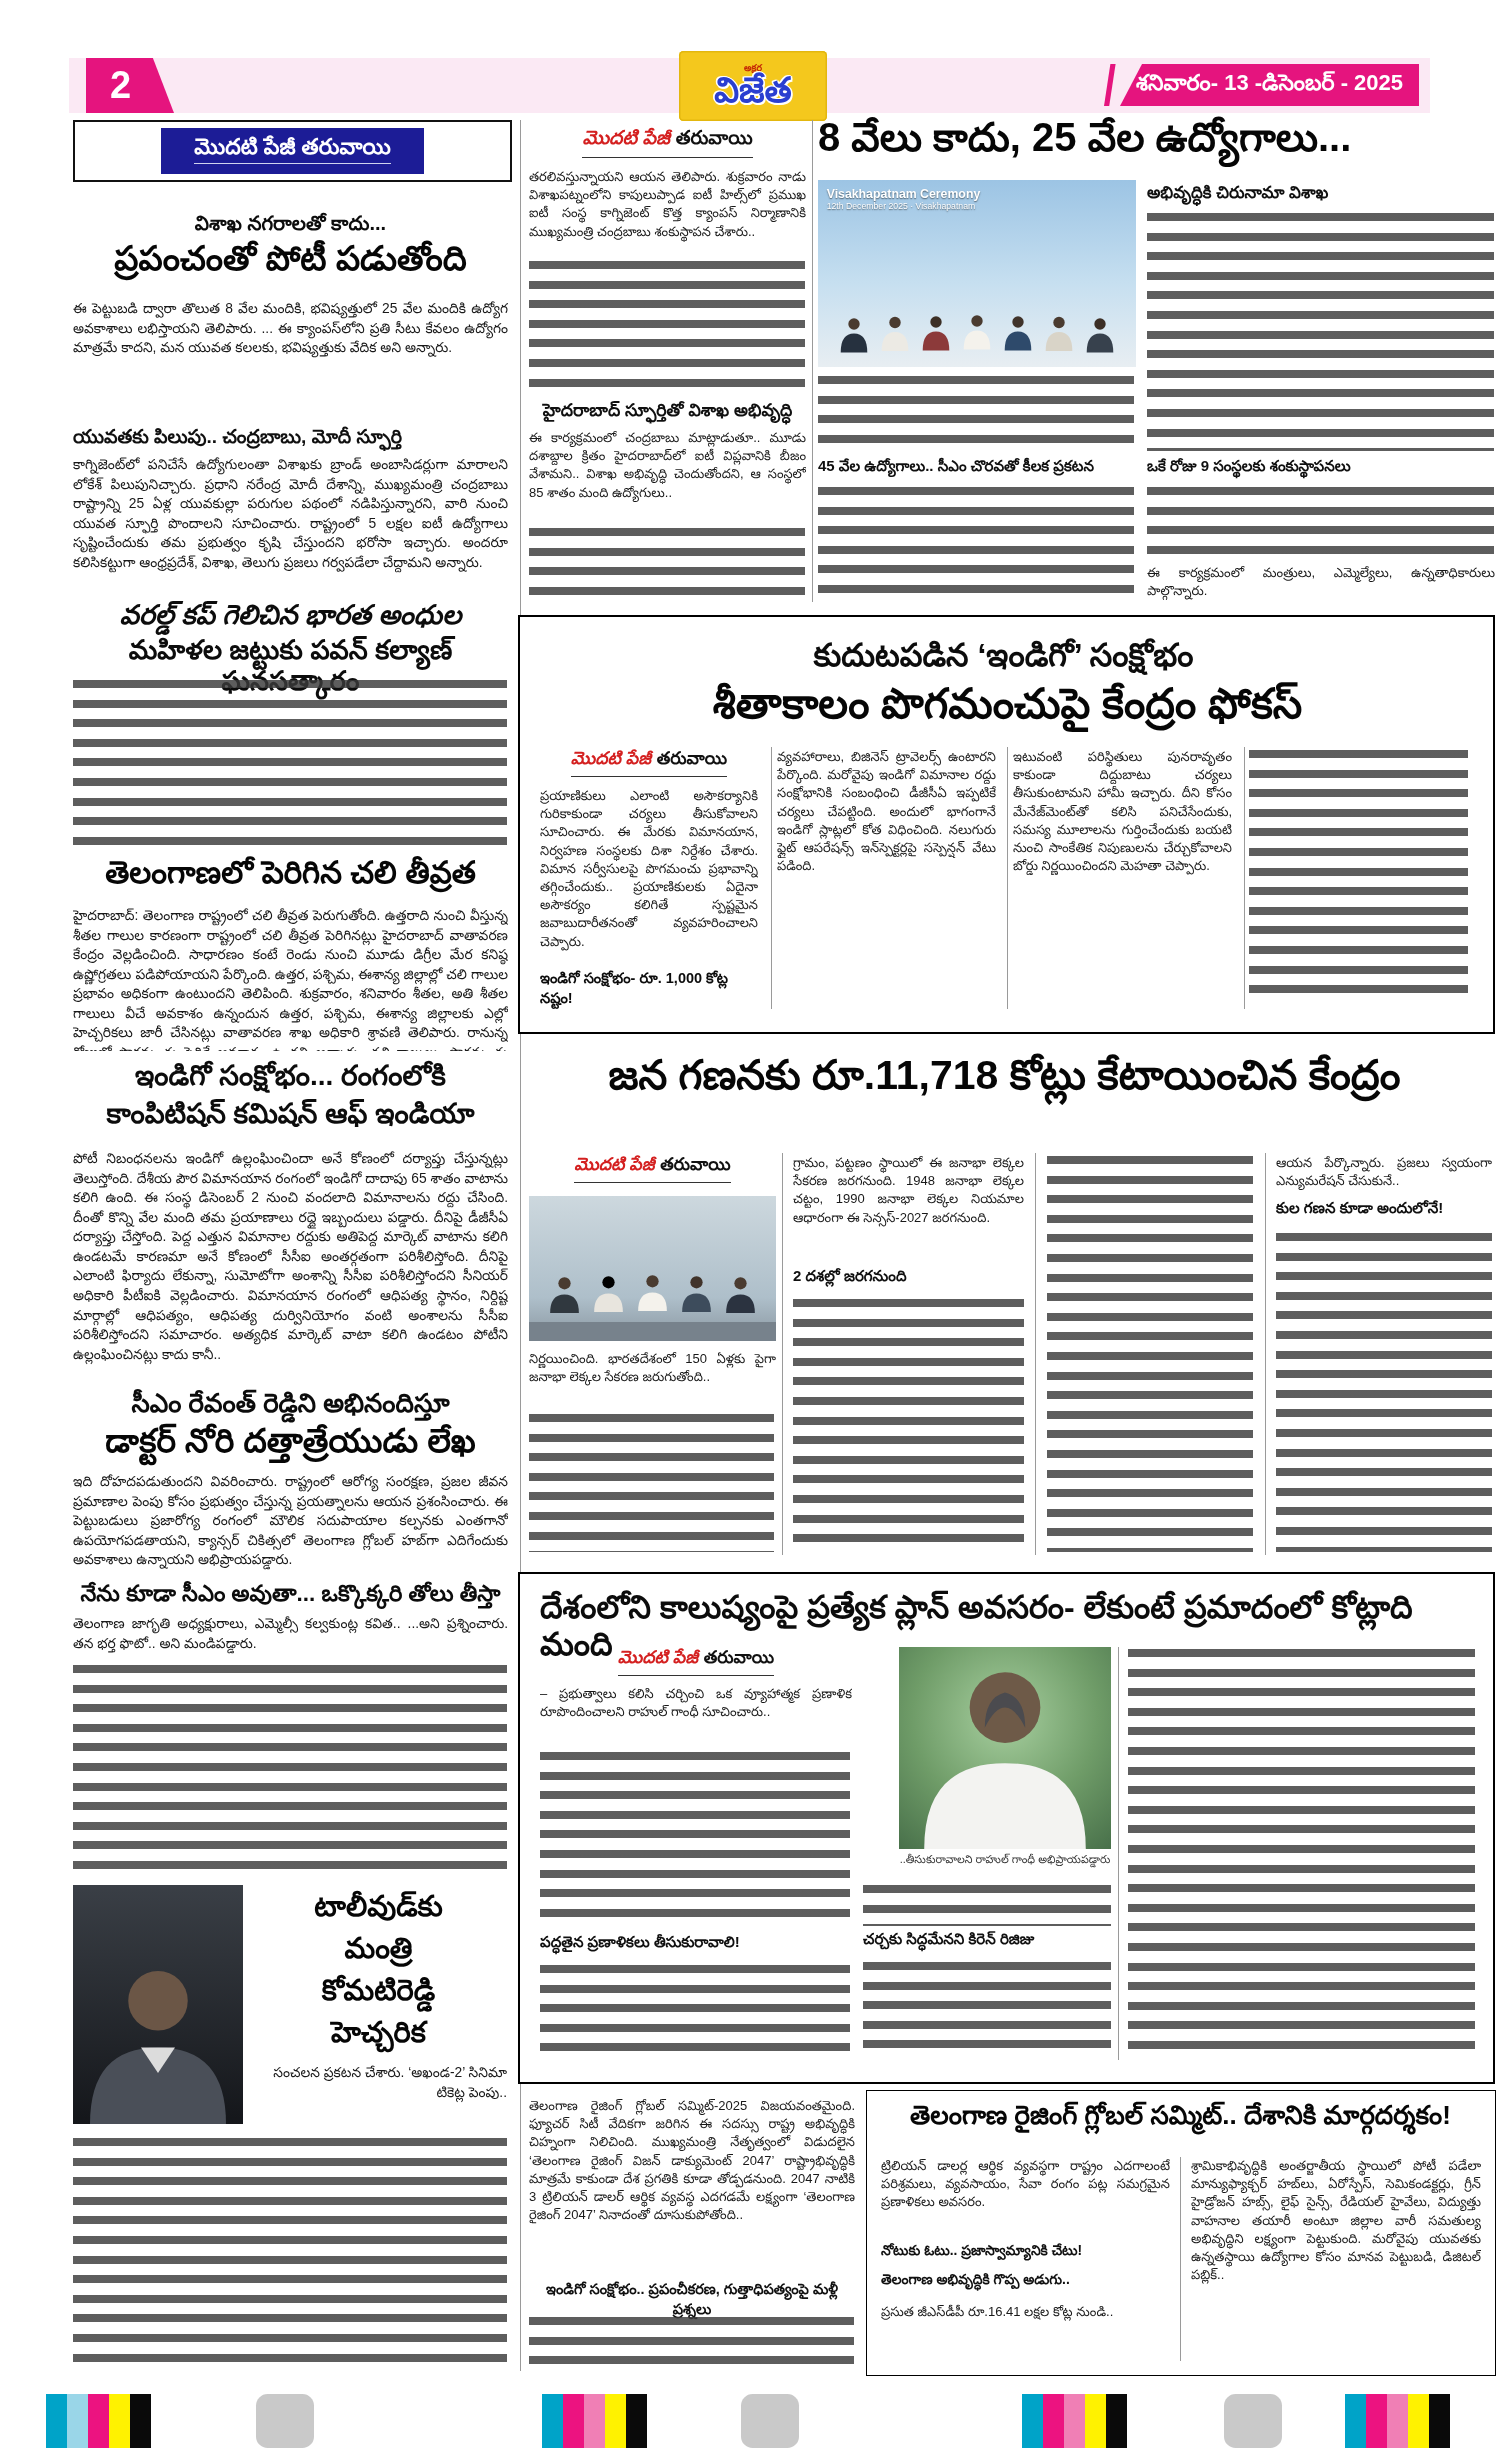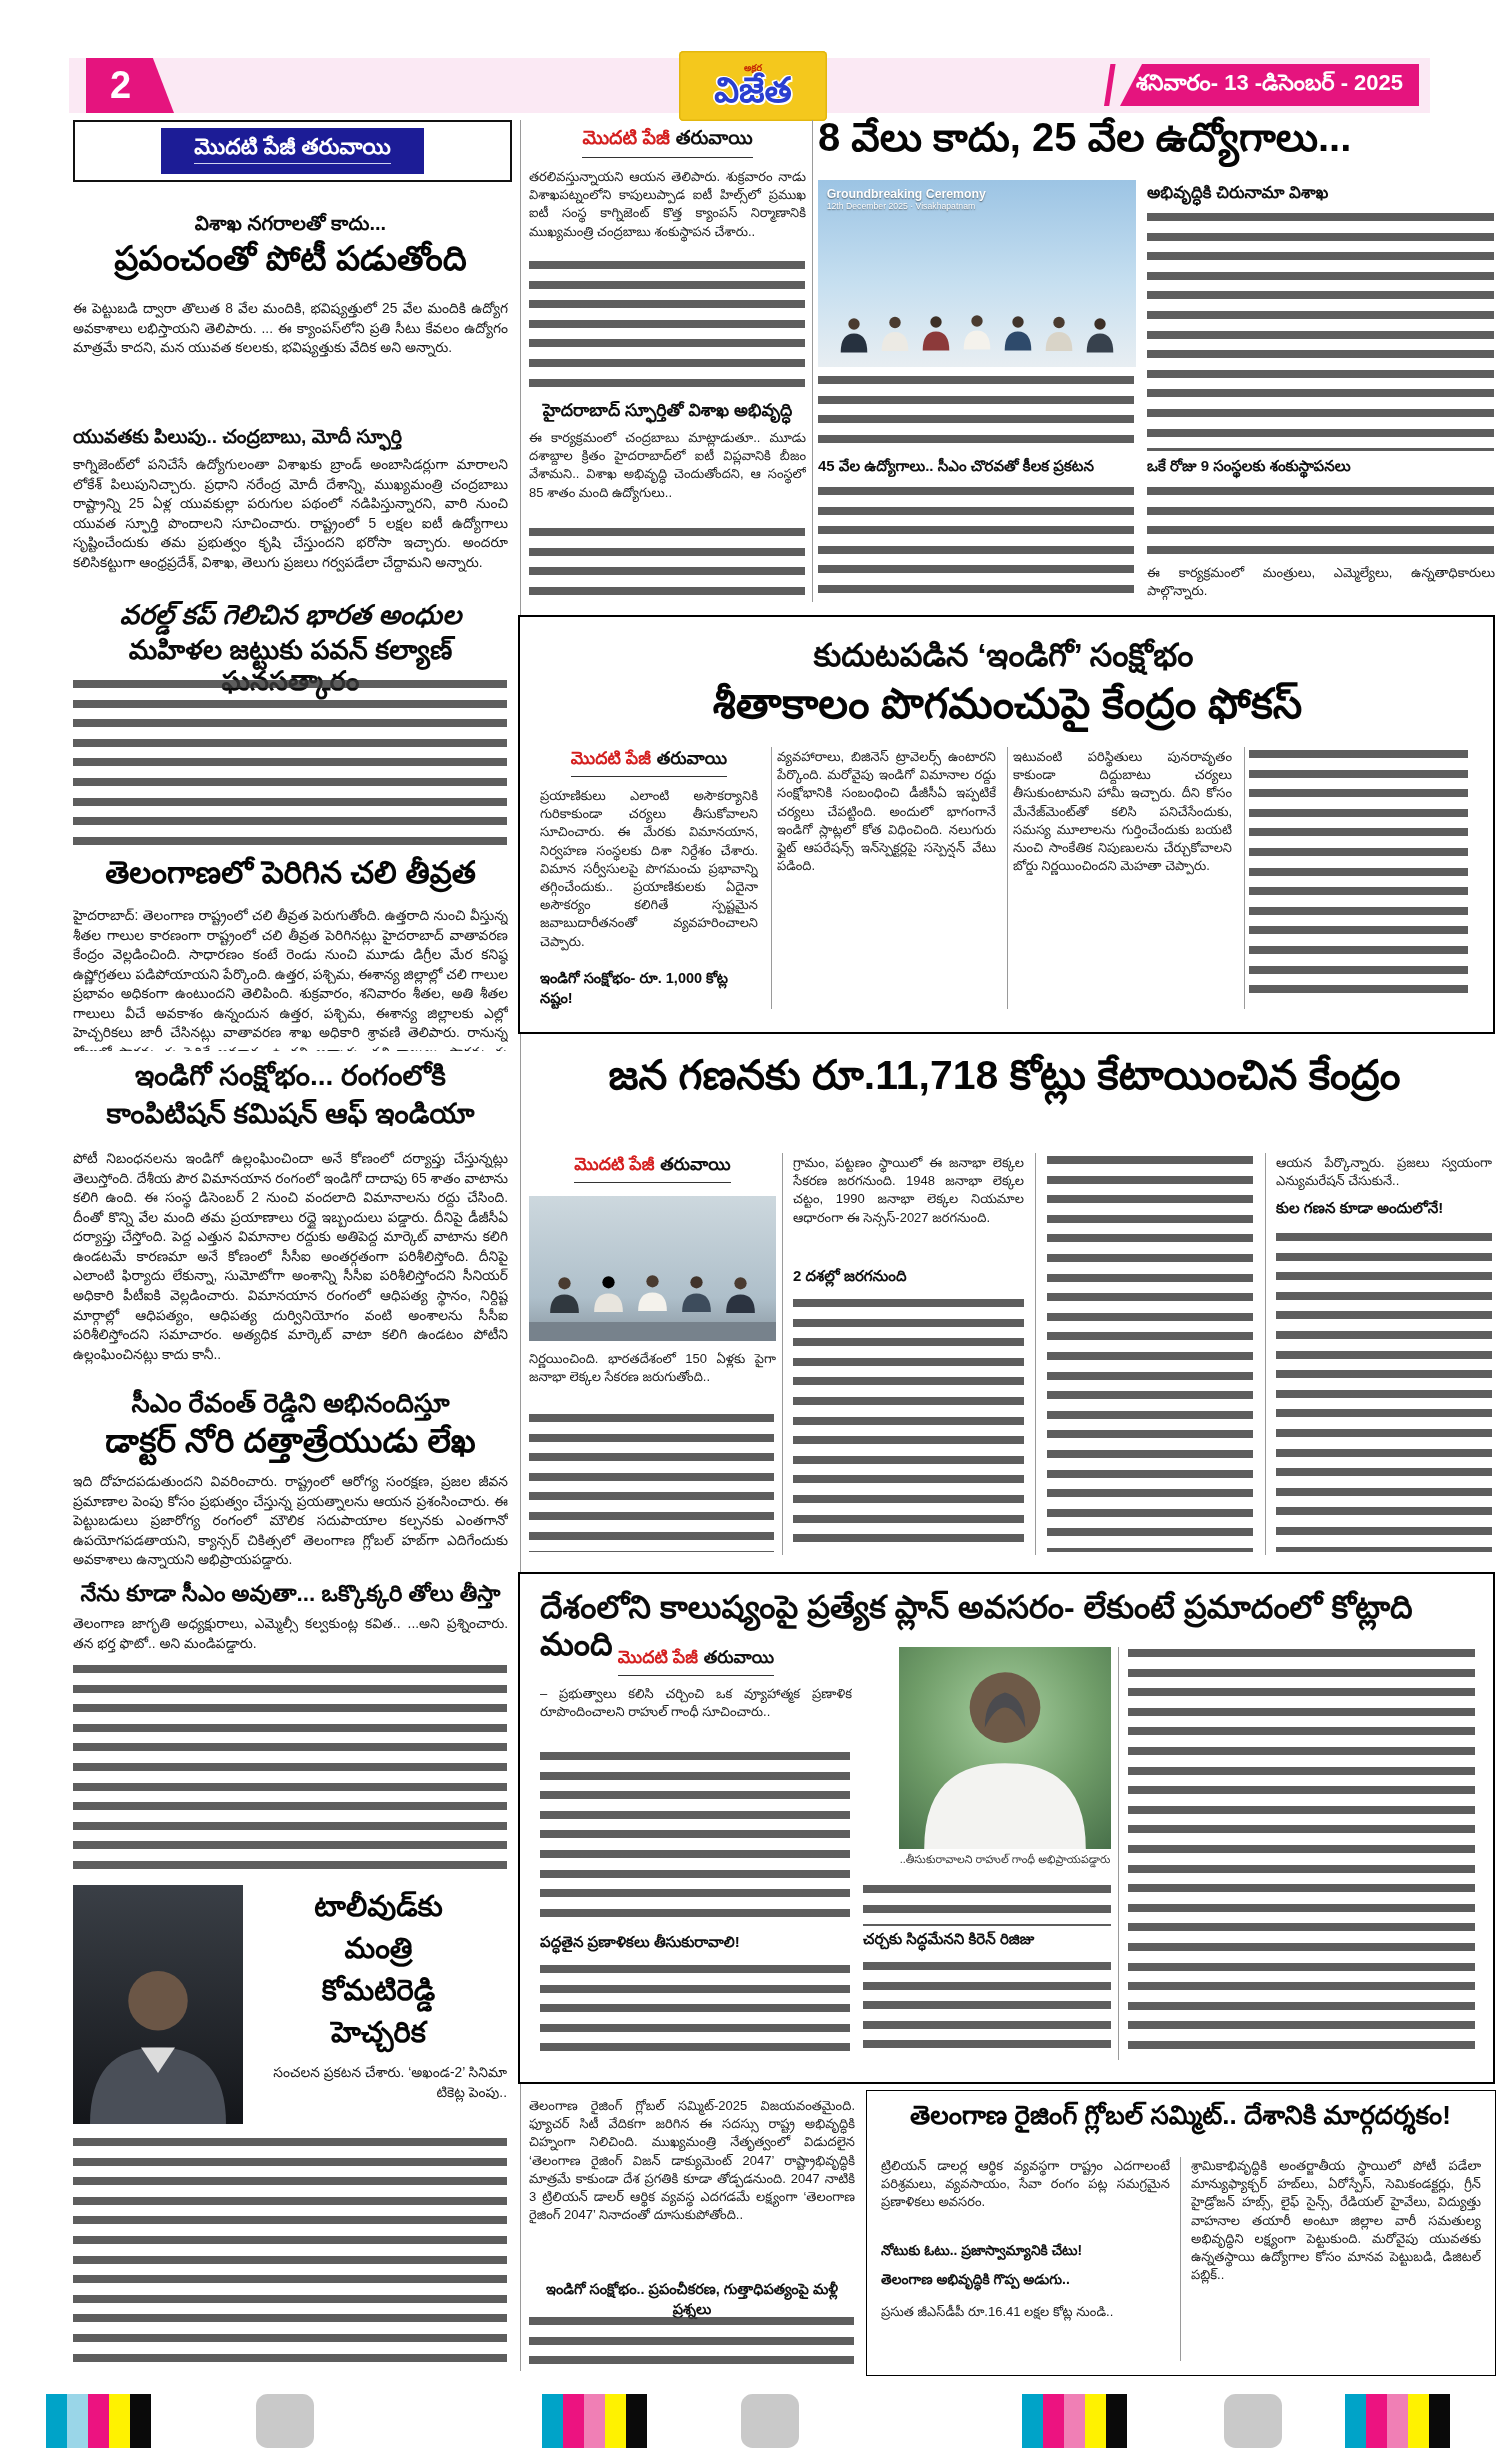--- a/index.html
+++ b/index.html
@@ -27,21 +27,21 @@
   .datebadge{position:absolute;left:1120px;top:64px;width:299px;height:42px;background:#e5147e;
              clip-path:polygon(22px 0,100% 0,100% 100%,0 100%);display:flex;align-items:center;justify-content:center;}
   .datebadge span{color:#fff;font-size:22px;font-weight:800;}
   .datesliver{position:absolute;left:1104px;top:64px;width:11.6px;height:42px;background:#e5147e;
               clip-path:polygon(55% 0,100% 0,45% 100%,0 100%);}
   .lc-border{position:absolute;left:73px;top:120px;width:435px;height:58px;border:2.2px solid #111;
              display:flex;align-items:center;justify-content:center;background:#fff;}
   .lc-navy{background:#1c1c96;padding:5.8px 33px 8.7px 33px;}
   .lc-navy span{color:#ffffff;font-size:22px;font-weight:800;border-bottom:0.7px solid #cfd2ee;padding-bottom:4.4px;}
   .contlab{font-size:19px;font-weight:800;}
-  .contlab .r{color:#d42020;}
+  .contlab .r{color:#d42020;font-style:italic;}
   .contlab .b{color:#111;margin-left:5.8px;}
   .contlab-inner{display:inline-block;border-bottom:1.5px solid #333;padding-bottom:3.6px;}
   .box{position:absolute;border:2.2px solid #000;background:#fff;}
   .note-bold{font-weight:800;font-size:14.5px;color:#0c0c0c;}
   .photo{position:absolute;overflow:hidden;}
   .ppl{position:absolute;bottom:0;left:0;right:0;display:flex;justify-content:center;align-items:flex-end;gap:2.9px;}
   .cap-ov{position:absolute;left:8.7px;top:7.3px;color:#fff;font-weight:700;text-shadow:0 0.7px 1.5px rgba(0,0,0,.55);}
   .bar{position:absolute;top:2394px;width:21px;height:54px;}
   .blob{position:absolute;top:2394px;width:58px;height:54px;background:#c9c9c9;border-radius:11.6px;}
 </style>
@@ -117,21 +117,21 @@
   <div class="abs jus body-sm" style="left:529px;top:168px;width:277px;height:87px;">తరలివస్తున్నాయని ఆయన తెలిపారు. శుక్రవారం నాడు విశాఖపట్నంలోని కాపులుప్పాడ ఐటీ హిల్స్‌లో ప్రముఖ ఐటీ సంస్థ కాగ్నిజెంట్ కొత్త క్యాంపస్ నిర్మాణానికి ముఖ్యమంత్రి చంద్రబాబు శంకుస్థాపన చేశారు..</div>
   <div class="abs fill" style="left:529px;top:261px;width:276px;height:131px;"></div>
   <div class="abs ctr sub" style="left:529px;top:400px;width:277px;font-size:17.4px;">హైదరాబాద్ స్ఫూర్తితో విశాఖ అభివృద్ధి</div>
   <div class="abs jus body-sm" style="left:529px;top:429px;width:277px;height:94px;">ఈ కార్యక్రమంలో చంద్రబాబు మాట్లాడుతూ.. మూడు దశాబ్దాల క్రితం హైదరాబాద్‌లో ఐటీ విప్లవానికి బీజం వేశామని.. విశాఖ అభివృద్ధి చెందుతోందని, ఆ సంస్థలో 85 శాతం మంది ఉద్యోగులు..</div>
   <div class="abs fill" style="left:529px;top:528px;width:276px;height:73px;"></div>
 
   <div class="abs hl9" style="left:818px;top:115px;width:678px;font-size:40px;">8 వేలు కాదు, 25 వేల ఉద్యోగాలు...</div>
 
   <div class="photo" style="left:818px;top:180px;width:318px;height:187px;background:linear-gradient(180deg,#9cc4e4 0%,#c6dff0 55%,#e8eef2 100%);">
     <div class="cap-ov">
-      <div style="font-size:12.3px;">Groundbreaking Ceremony</div>
+      <div style="font-size:12.3px;">Visakhapatnam Ceremony</div>
       <div style="font-size:8.7px;font-weight:400;">12th December 2025 · Visakhapatnam</div>
     </div>
     <div class="ppl">
       <svg width="38" height="67" viewBox="0 0 40 40">
           <circle cx="20" cy="10" r="6" fill="#4a3b30"></circle>
           <path d="M6 40 Q6 20 20 20 Q34 20 34 40 Z" fill="#26313f"></path>
         </svg>
       <svg width="38" height="70" viewBox="0 0 40 40">
           <circle cx="20" cy="10" r="6" fill="#4a3b30"></circle>
           <path d="M6 40 Q6 20 20 20 Q34 20 34 40 Z" fill="#eceae4"></path>

